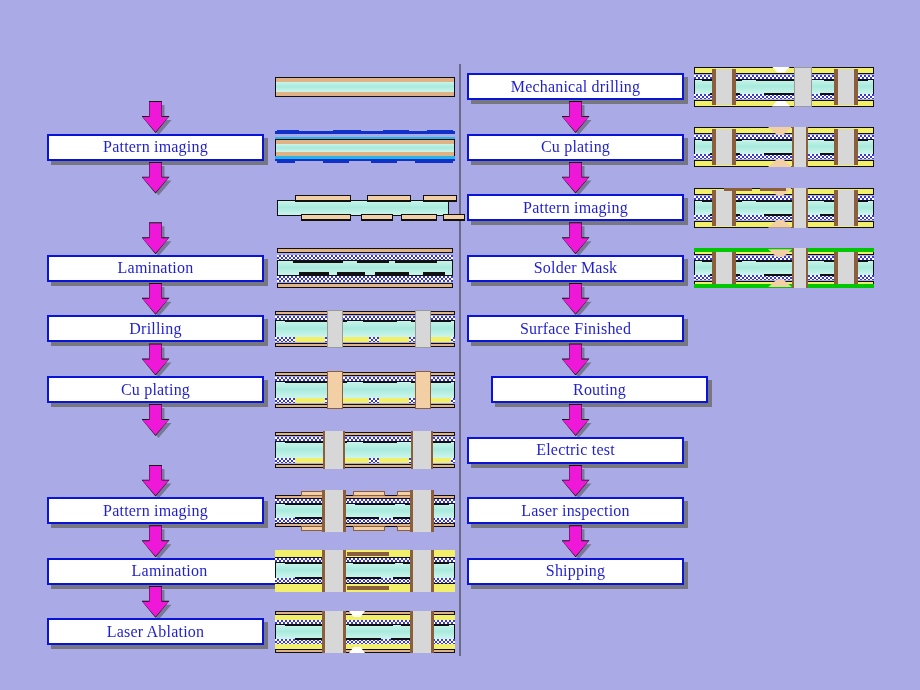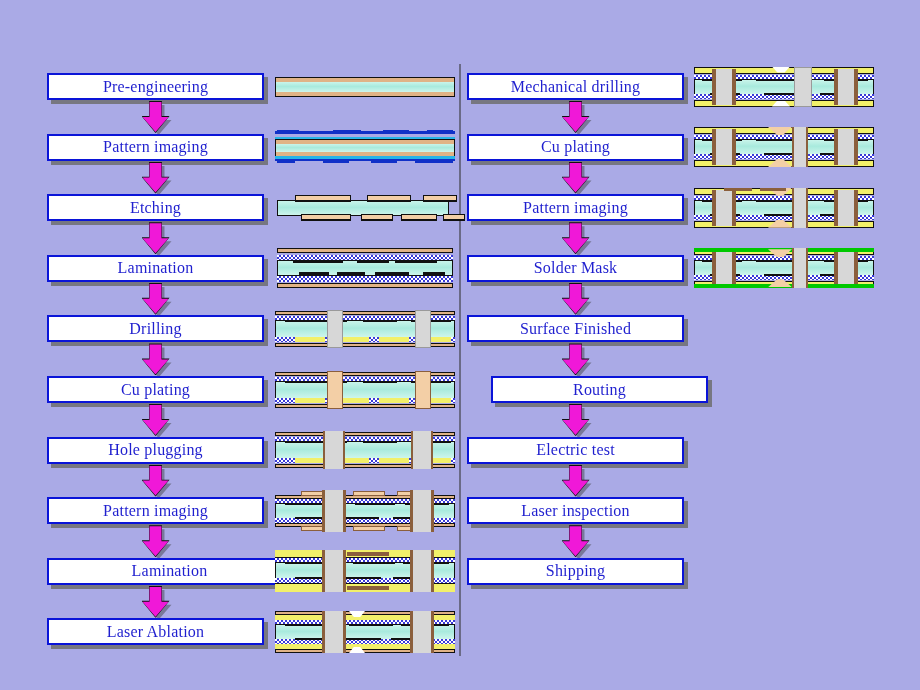--- a/index.html
+++ b/index.html
@@ -76,39 +76,33 @@
       linear-gradient(45deg,#3a3ad8 25%,transparent 25%,transparent 75%,#3a3ad8 75%);
     background-size:4px 4px;
     background-position:0 0,2px 2px;
   }
 </style>
 </head>
 <body>
 
 <div id="stage">
   <div class="divider"></div>
-<div class="pbox" style="left: 47px; top: 73px; width: 217px; height: 27px;">
-      <span>Pre-engineering</span>
-    </div>
     <div class="arrow" style="left: 142.5px; top: 102px;">
       <div class="shadow"></div>
       <div class="outline"></div>
       <div class="body"></div>
     </div>
     <div class="pbox" style="left: 47px; top: 133.6px; width: 217px; height: 27px;">
       <span>Pattern imaging</span>
     </div>
     <div class="arrow" style="left: 142.5px; top: 162.6px;">
       <div class="shadow"></div>
       <div class="outline"></div>
       <div class="body"></div>
     </div>
-    <div class="pbox" style="left: 47px; top: 194.2px; width: 217px; height: 27px;">
-      <span>Etching</span>
-    </div>
     <div class="arrow" style="left: 142.5px; top: 223.2px;">
       <div class="shadow"></div>
       <div class="outline"></div>
       <div class="body"></div>
     </div>
     <div class="pbox" style="left: 47px; top: 254.8px; width: 217px; height: 27px;">
       <span>Lamination</span>
     </div>
     <div class="arrow" style="left: 142.5px; top: 283.8px;">
       <div class="shadow"></div>
@@ -123,23 +117,20 @@
       <div class="outline"></div>
       <div class="body"></div>
     </div>
     <div class="pbox" style="left: 47px; top: 376px; width: 217px; height: 27px;">
       <span>Cu plating</span>
     </div>
     <div class="arrow" style="left: 142.5px; top: 405px;">
       <div class="shadow"></div>
       <div class="outline"></div>
       <div class="body"></div>
-    </div>
-    <div class="pbox" style="left: 47px; top: 436.6px; width: 217px; height: 27px;">
-      <span>Hole plugging</span>
     </div>
     <div class="arrow" style="left: 142.5px; top: 465.6px;">
       <div class="shadow"></div>
       <div class="outline"></div>
       <div class="body"></div>
     </div>
     <div class="pbox" style="left: 47px; top: 497.2px; width: 217px; height: 27px;">
       <span>Pattern imaging</span>
     </div>
     <div class="arrow" style="left: 142.5px; top: 526.2px;">

